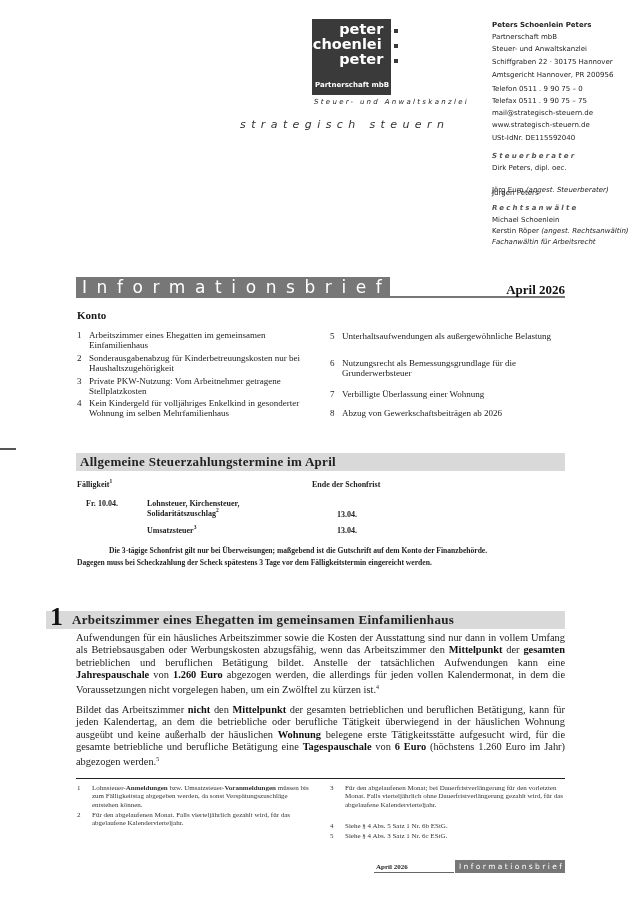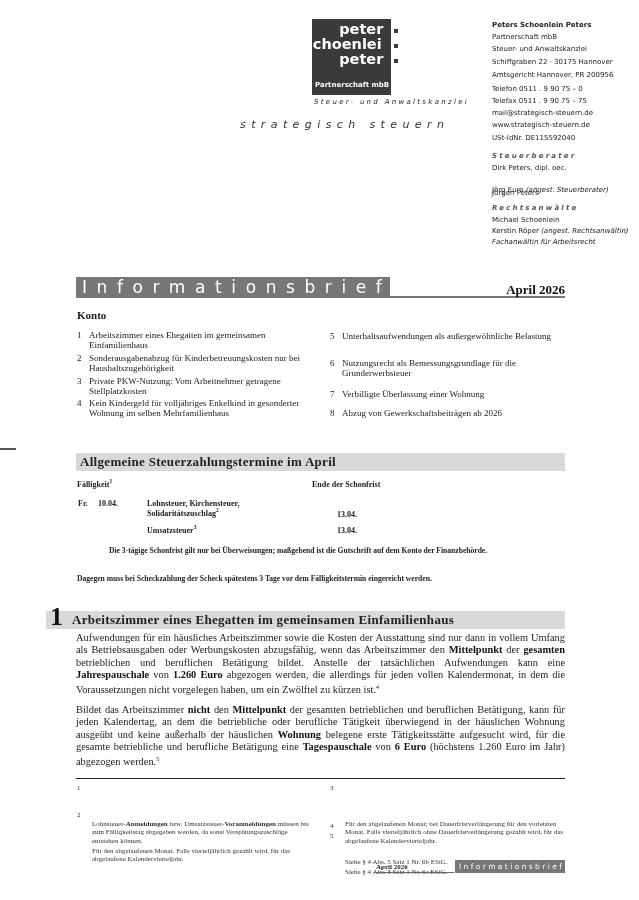--- a/index.html
+++ b/index.html
@@ -48,21 +48,21 @@
   .art-band { position: absolute; left: 46px; top: 611px; width: 519px; height: 18px; background: #d9d9d9; }
   .art-num { position: absolute; left: 50px; top: 603px; font-family: "Liberation Serif", serif; font-weight: bold; font-size: 26px; line-height: 28px; color: #111; }
   .art-title { position: absolute; left: 72px; top: 612px; font-family: "Liberation Serif", serif; font-weight: bold; font-size: 13px; letter-spacing: 0.3px; color: #222; }
   .art-body { position: absolute; left: 76px; width: 489px; font-family: "Liberation Serif", serif; font-size: 10.4px; line-height: 12.3px; text-align: justify; color: #222; }
   .art-body b { color: #111; }
   .art-body sup { font-size: 6px; }
 
   .fn-rule { position: absolute; left: 76px; top: 778px; width: 489px; height: 1px; background: #222; }
   .fn { position: absolute; font-family: "Liberation Serif", serif; font-size: 7px; line-height: 8.3px; color: #333; }
   .fn .n { position: absolute; left: 0; top: 0; }
-  .fn .t { display: block; padding-left: 15px; margin-top: 36px; }
+  .fn .t { display: block; padding-left: 15px; }
 
   
   .foot-date { position: absolute; left: 376px; top: 863px; font-family: "Liberation Serif", serif; font-weight: bold; font-size: 7px; color: #222; }
   .foot-rule { position: absolute; left: 374px; top: 872px; width: 80px; height: 1px; background: #666; }
   .foot-band { position: absolute; left: 455px; top: 860px; width: 110px; height: 13px; background: #777; }
   .foot-title { position: absolute; left: 459px; top: 860px; font-family: "DejaVu Sans", sans-serif; font-size: 7.5px; line-height: 13px; letter-spacing: 2.4px; color: #fff; white-space: nowrap; }
 </style>
 </head>
 <body>
 
@@ -132,31 +132,31 @@
 <div class="toc" style="left:330px; top:408px; width:230px;">
     <span class="n">8</span>
     <span class="t">Abzug von Gewerkschaftsbeiträgen ab 2026</span>
   </div>
 
 <div class="sec-band"></div>
 <div class="sec-title">Allgemeine Steuerzahlungstermine im April</div>
 <div class="tbl" style="left:77px; top:478px;"><span>Fälligkeit</span><sup>1</sup></div>
 <div class="tbl" style="left:312px; top:480px;">Ende der Schonfrist</div>
 
-<div class="tbl" style="left:78px; top:499px;">Fr.</div>
+<div class="tbl" style="left:86px; top:499px;">Fr.</div>
 <div class="tbl" style="left:98px; top:499px;">10.04.</div>
 <div class="tbl" style="left:147px; top:499px;">Lohnsteuer, Kirchensteuer,</div>
 <div class="tbl" style="left:147px; top:507px;"><span>Solidaritätszuschlag</span><sup>2</sup></div>
 <div class="tbl" style="left:337px; top:510px;">13.04.</div>
 
 <div class="tbl" style="left:147px; top:524px;"><span>Umsatzsteuer</span><sup>3</sup></div>
 <div class="tbl" style="left:337px; top:526px;">13.04.</div>
 
 <div class="note" style="top:546px;margin-left:32px;">Die 3-tägige Schonfrist gilt nur bei Überweisungen; maßgebend ist die Gutschrift auf dem Konto der Finanzbehörde.</div>
-<div class="note" style="top:558px;margin-top:16px;">Dagegen muss bei Scheckzahlung der Scheck spätestens 3 Tage vor dem Fälligkeitstermin eingereicht werden.</div>
+<div class="note" style="top:558px;">Dagegen muss bei Scheckzahlung der Scheck spätestens 3 Tage vor dem Fälligkeitstermin eingereicht werden.</div>
 
 <div class="art-band"></div>
 <div class="art-num">1</div>
 <div class="art-title">Arbeitszimmer eines Ehegatten im gemeinsamen Einfamilienhaus</div>
 
 <div class="art-body" style="top:632px;"><span>Aufwendungen für ein häusliches Arbeitszimmer sowie die Kosten der Ausstattung sind nur dann in vollem Umfang als Betriebsausgaben oder Werbungskosten abzugsfähig, wenn das Arbeitszimmer den </span><b>Mittelpunkt</b><span> der </span><b>gesamten</b><span> betrieblichen und beruflichen Betätigung bildet. Anstelle der tatsächlichen Aufwendungen kann eine </span><b>Jahrespauschale</b><span> von </span><b>1.260 Euro</b><span> abgezogen werden, die allerdings für jeden vollen Kalendermonat, in dem die Voraussetzungen nicht vorgelegen haben, um ein Zwölftel zu kürzen ist.</span><sup>4</sup></div>
 
 <div class="art-body" style="top:704px;"><span>Bildet das Arbeitszimmer </span><b>nicht</b><span> den </span><b>Mittelpunkt</b><span> der gesamten betrieblichen und beruflichen Betätigung, kann für jeden Kalendertag, an dem die betriebliche oder berufliche Tätigkeit überwiegend in der häuslichen Wohnung ausgeübt und keine außerhalb der häuslichen </span><b>Wohnung</b><span> belegene erste Tätigkeitsstätte aufgesucht wird, für die gesamte betriebliche und berufliche Betätigung eine </span><b>Tagespauschale</b><span> von </span><b>6 Euro</b><span> (höchstens 1.260 Euro im Jahr) abgezogen werden.</span><sup>5</sup></div>
 
 <div class="fn-rule"></div>

